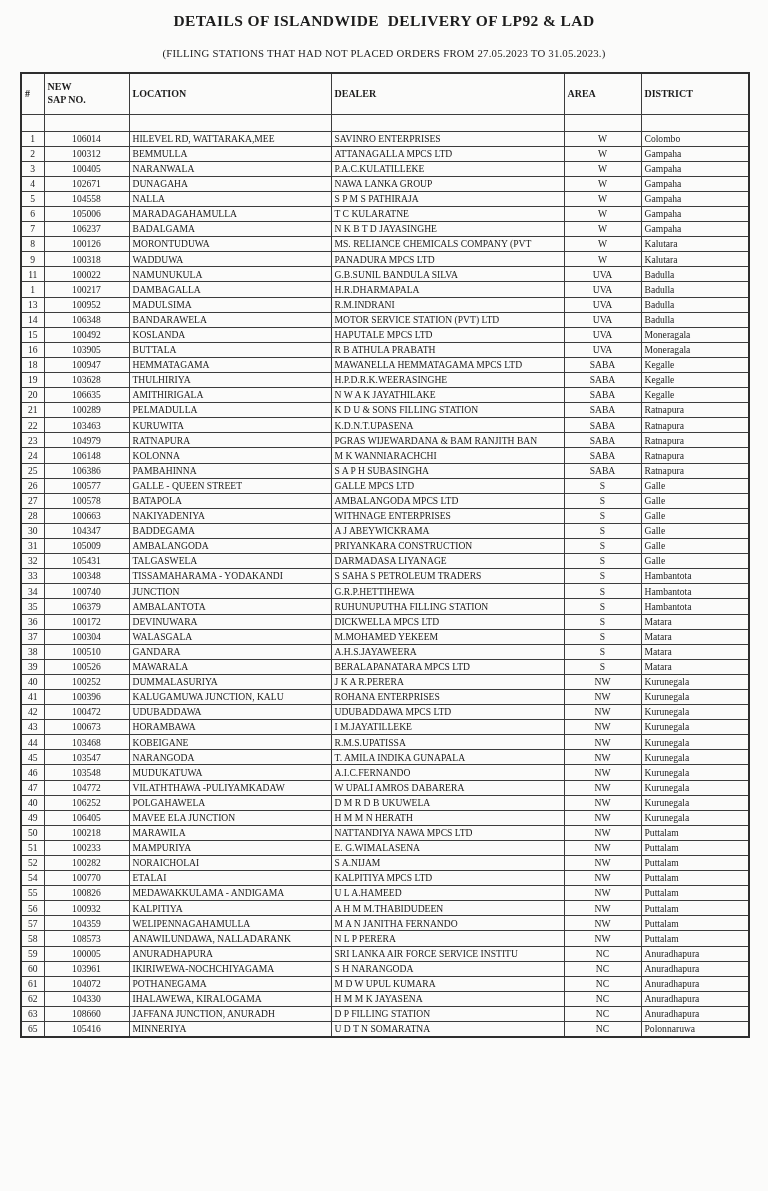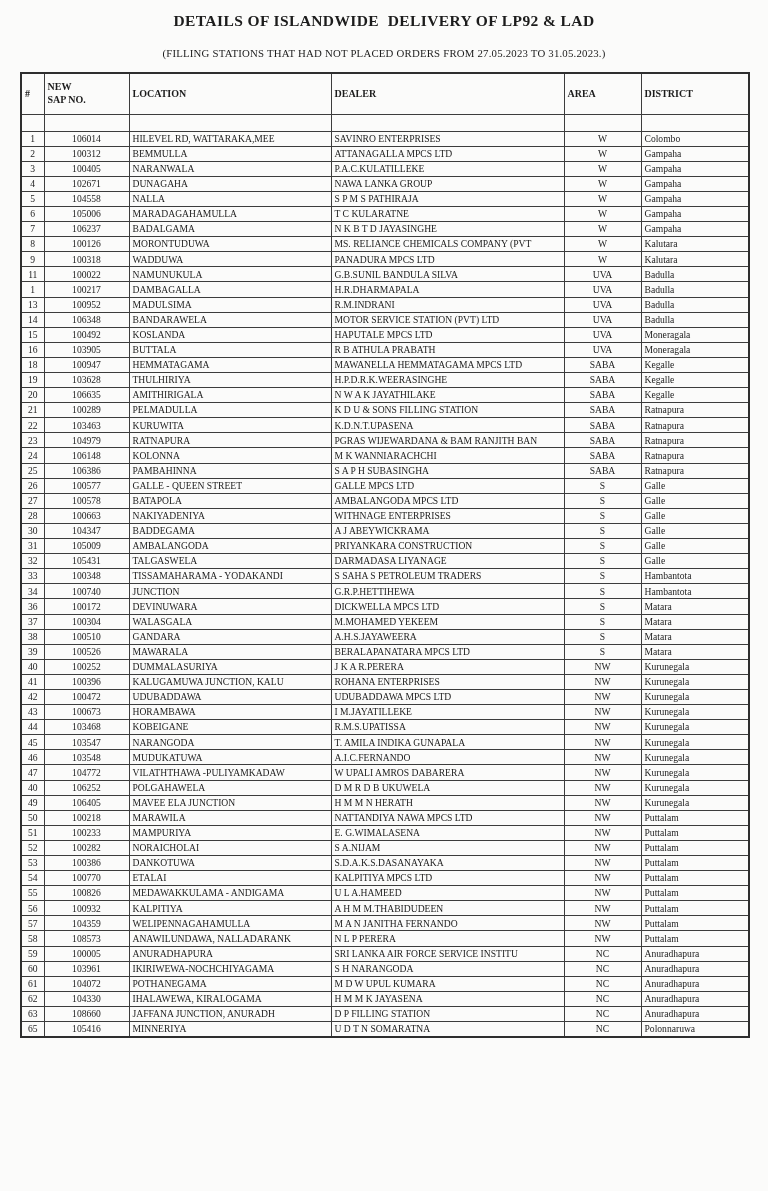--- a/index.html
+++ b/index.html
@@ -348,20 +348,28 @@
         </tr>
         <tr>
           <td class="c0">34</td>
           <td class="c1">100740</td>
           <td class="c2">JUNCTION</td>
           <td class="c3">G.R.P.HETTIHEWA</td>
           <td class="c4">S</td>
           <td class="c5">Hambantota</td>
         </tr>
         <tr>
+          <td class="c0">35</td>
+          <td class="c1">106379</td>
+          <td class="c2">AMBALANTOTA</td>
+          <td class="c3">RUHUNUPUTHA FILLING STATION</td>
+          <td class="c4">S</td>
+          <td class="c5">Hambantota</td>
+        </tr>
+        <tr>
           <td class="c0">36</td>
           <td class="c1">100172</td>
           <td class="c2">DEVINUWARA</td>
           <td class="c3">DICKWELLA MPCS LTD</td>
           <td class="c4">S</td>
           <td class="c5">Matara</td>
         </tr>
         <tr>
           <td class="c0">37</td>
           <td class="c1">100304</td>
@@ -480,28 +488,20 @@
           <td class="c2">MAMPURIYA</td>
           <td class="c3">E. G.WIMALASENA</td>
           <td class="c4">NW</td>
           <td class="c5">Puttalam</td>
         </tr>
         <tr>
           <td class="c0">52</td>
           <td class="c1">100282</td>
           <td class="c2">NORAICHOLAI</td>
           <td class="c3">S A.NIJAM</td>
-          <td class="c4">NW</td>
-          <td class="c5">Puttalam</td>
-        </tr>
-        <tr>
-          <td class="c0">53</td>
-          <td class="c1">100386</td>
-          <td class="c2">DANKOTUWA</td>
-          <td class="c3">S.D.A.K.S.DASANAYAKA</td>
           <td class="c4">NW</td>
           <td class="c5">Puttalam</td>
         </tr>
         <tr>
           <td class="c0">54</td>
           <td class="c1">100770</td>
           <td class="c2">ETALAI</td>
           <td class="c3">KALPITIYA MPCS LTD</td>
           <td class="c4">NW</td>
           <td class="c5">Puttalam</td>

